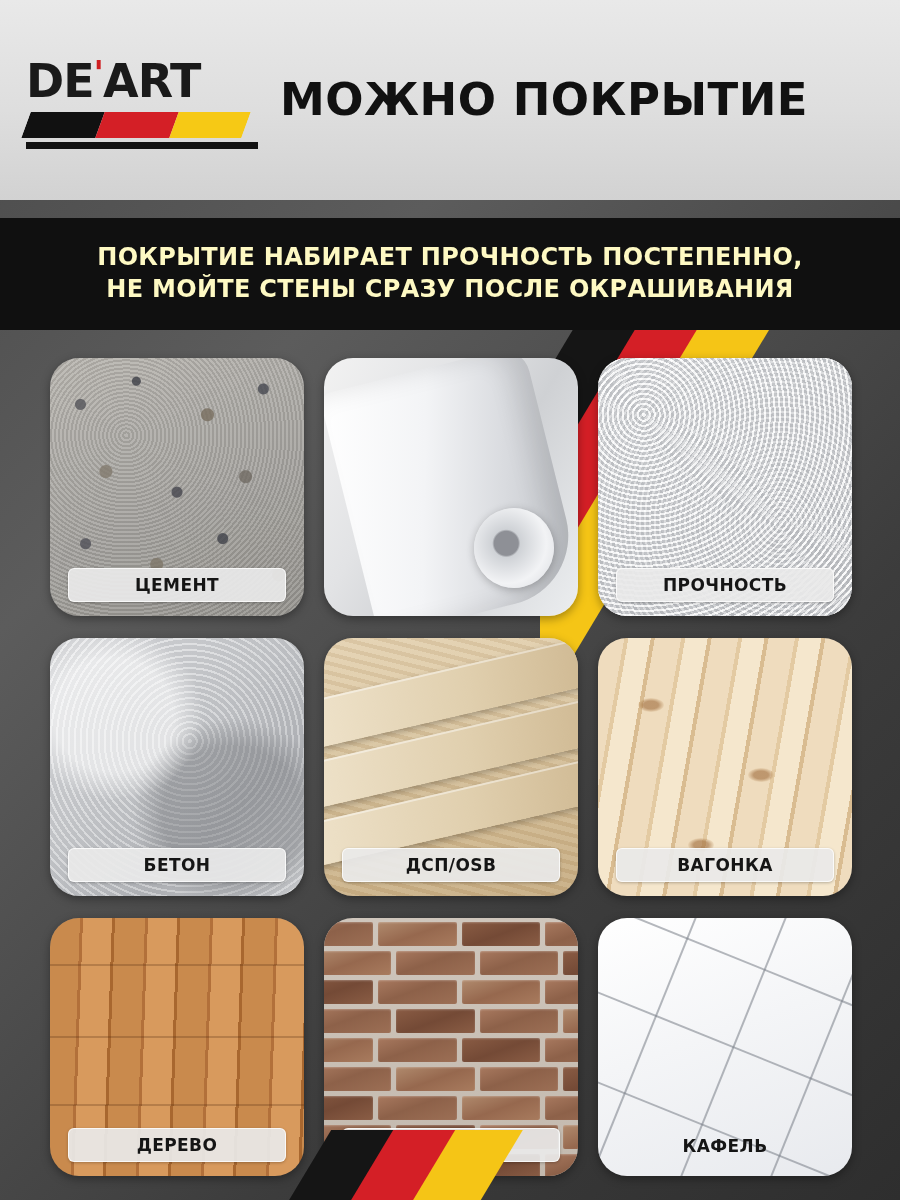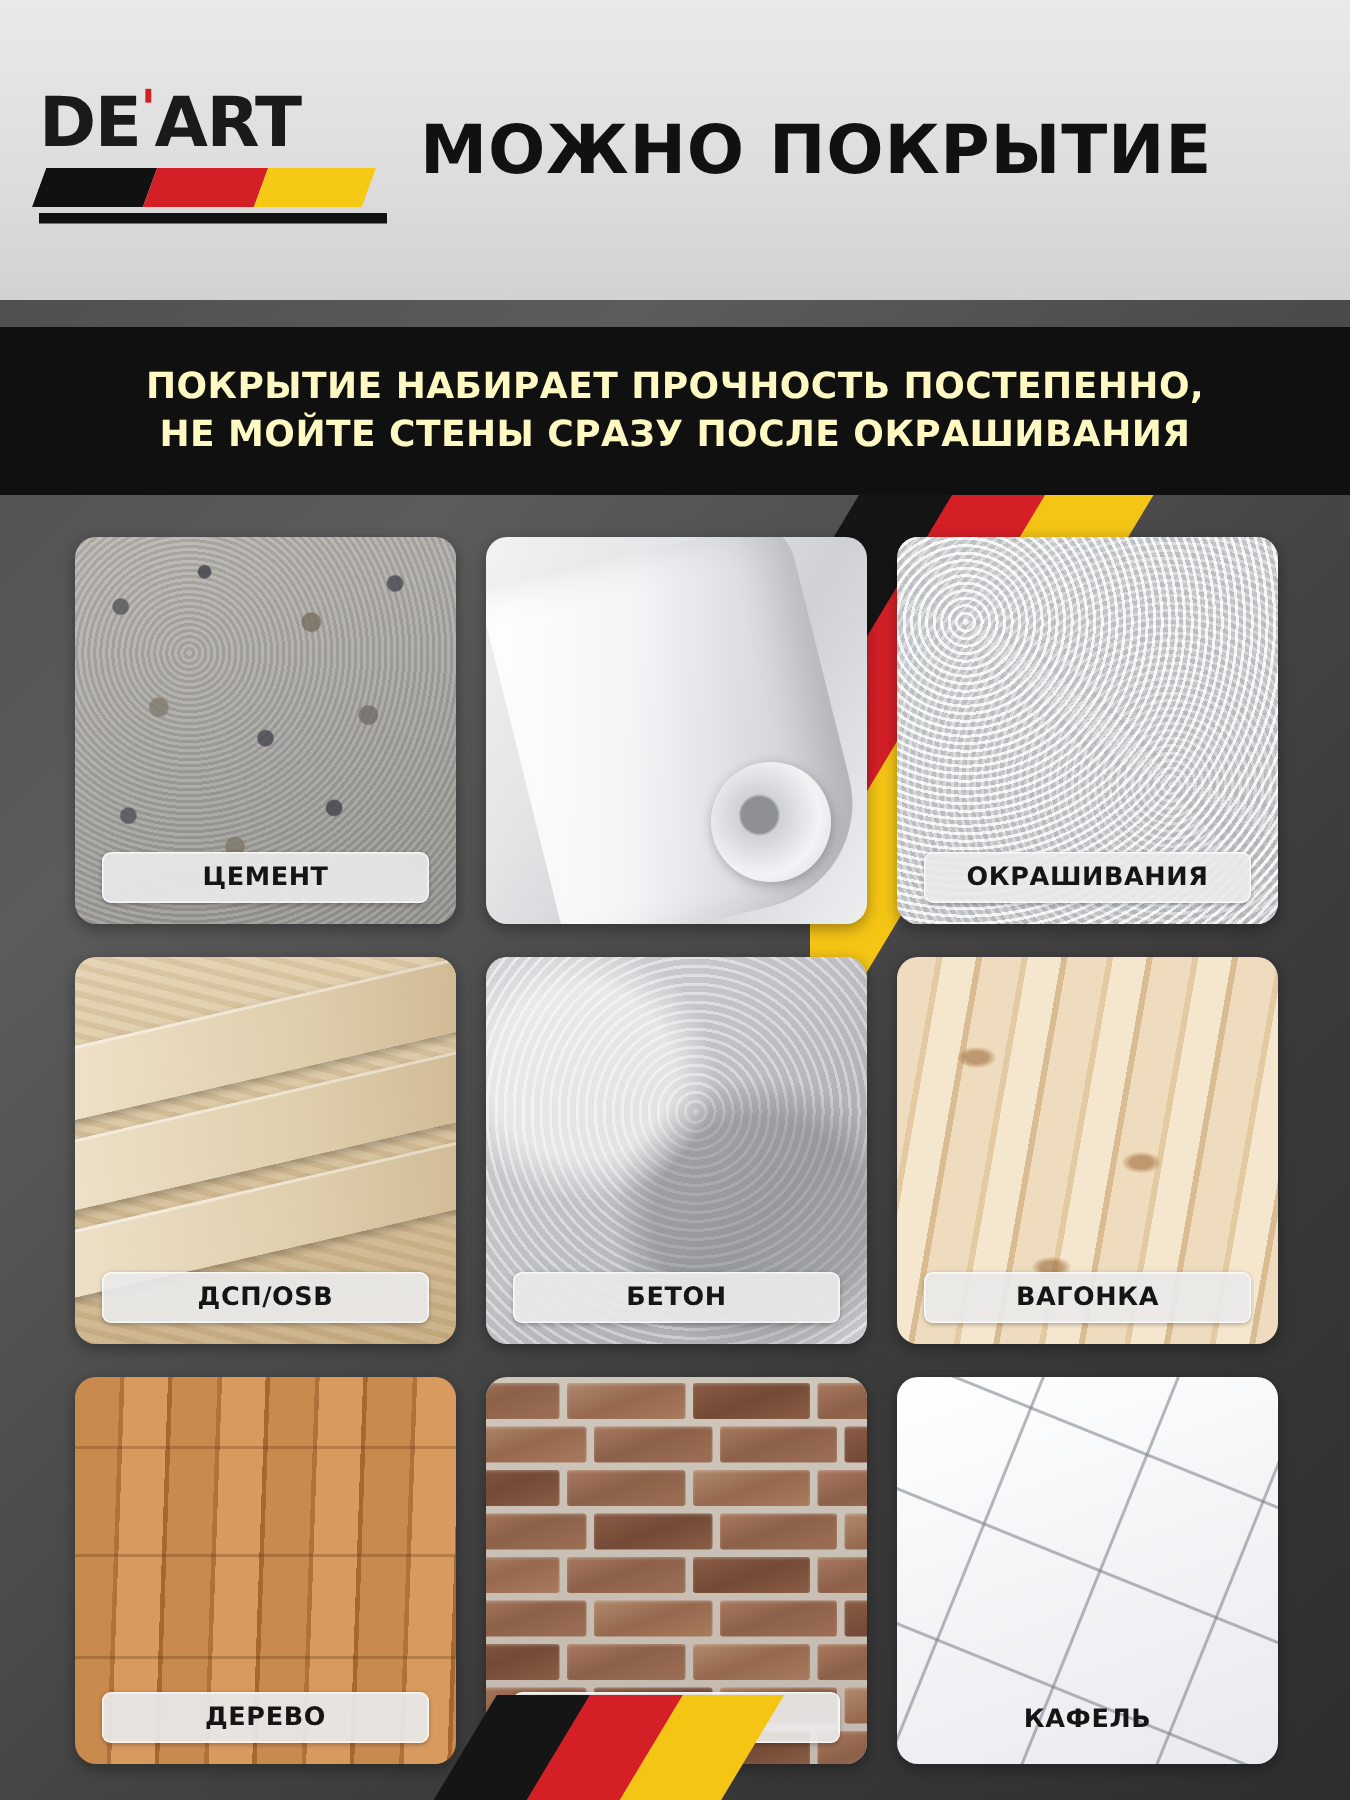--- a/index.html
+++ b/index.html
@@ -143,21 +143,21 @@
     display: grid;
     grid-template-columns: repeat(3, 254px);
     grid-template-rows: repeat(3, 258px);
     column-gap: 20px;
     row-gap: 22px;
   }
   .tile {
     position: relative;
     width: 254px;
     height: 258px;
-    border-radius: 14px;
+    border-radius: 29px;
     overflow: hidden;
     box-shadow: 0 3px 10px rgba(0,0,0,0.35);
   }
   .tile .surface {
     position: absolute;
     inset: 0;
   }
   .tile .caption {
     position: absolute;
     left: 18px;
@@ -363,35 +363,35 @@
 
     <div class="tile">
       <div class="surface surf-wallpaper">
         <div class="roll"></div>
         <div class="roll-end"></div>
       </div>
     </div>
 
     <div class="tile">
       <div class="surface surf-plaster"></div>
-      <div class="caption">ОКРАШИВАНИЯ</div>
+      <div class="caption">ПРОЧНОСТЬ</div>
+    </div>
+
+    <div class="tile">
+      <div class="surface surf-concrete"></div>
+      <div class="caption">БЕТОН</div>
     </div>
 
     <div class="tile">
       <div class="surface surf-osb">
         <div class="board b1"></div>
         <div class="board b2"></div>
         <div class="board b3"></div>
       </div>
       <div class="caption">ДСП/OSB</div>
-    </div>
-
-    <div class="tile">
-      <div class="surface surf-concrete"></div>
-      <div class="caption">БЕТОН</div>
     </div>
 
     <div class="tile">
       <div class="surface surf-lining">
         <div class="knot" style="left:40px; top:60px;"></div>
         <div class="knot" style="left:150px; top:130px;"></div>
         <div class="knot" style="left:90px; top:200px;"></div>
       </div>
       <div class="caption">ВАГОНКА</div>
     </div>

